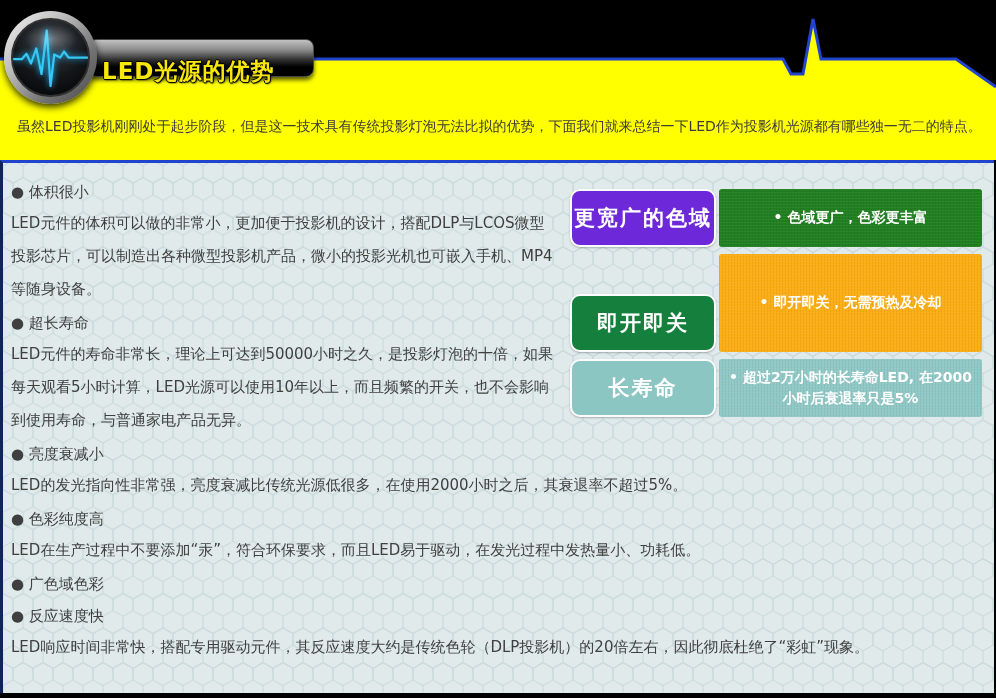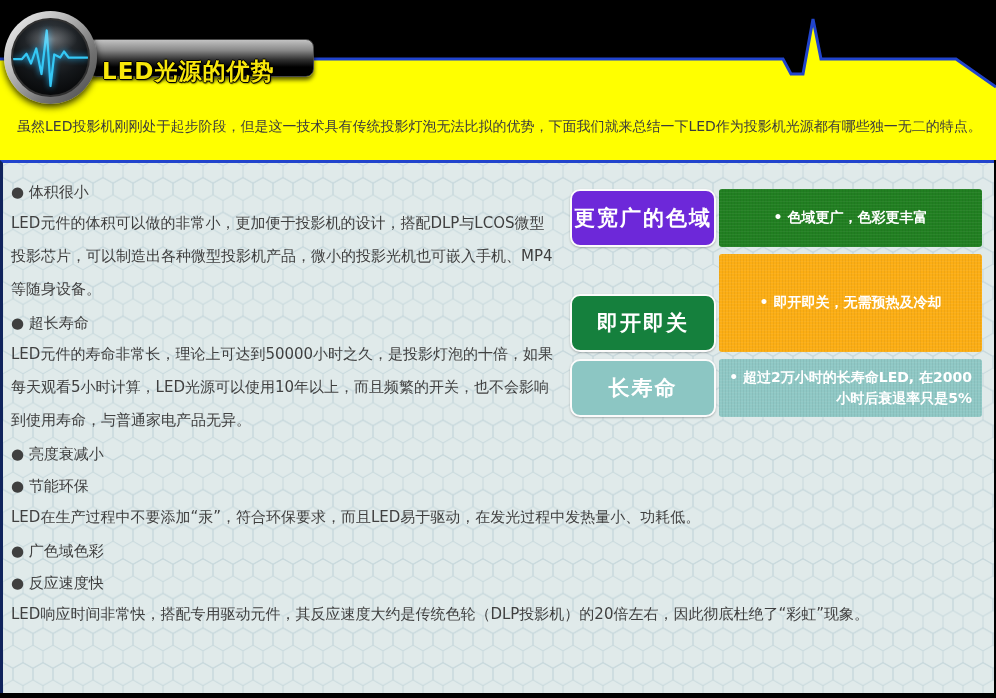--- a/index.html
+++ b/index.html
@@ -75,21 +75,21 @@
     color:#fff;font-size:14px;font-weight:bold;padding:4px 10px;
     background-image:
       repeating-linear-gradient(0deg,rgba(255,255,255,.05) 0 1px,rgba(0,0,0,0) 1px 3px),
       repeating-linear-gradient(90deg,rgba(0,0,0,.05) 0 1px,rgba(0,0,0,0) 1px 3px);
   }
   .row-green  .callout-label{background-color:#6d28d9;}
   .row-green  .callout-detail{background-color:#217f21;}
   .row-orange .callout-label{background-color:#15803d;margin-top:40px;}
   .row-orange .callout-detail{background-color:#fcae14;}
   .row-teal   .callout-label{background-color:#8cc6c3;}
-  .row-teal   .callout-detail{background-color:#8fc8c5;justify-content:flex-start;text-align:right;line-height:1.5;}
+  .row-teal   .callout-detail{background-color:#8fc8c5;justify-content:flex-start;text-align:center;line-height:1.5;}
 </style>
 </head>
 <body>
 
 <div class="page">
 
   <div class="header">
     <svg class="header-shape" viewBox="0 0 996 160" preserveAspectRatio="none">
       <rect x="0" y="0" width="996" height="160" fill="#000000"></rect>
       <path d="M0,59 L783,59 L791,74 L803,74 L813,19 L821,59 L956,59 L996,87 L996,160 L0,160 Z" fill="#ffff00"></path>
@@ -149,23 +149,24 @@
       <div class="feature">
         <div class="feature-heading">● 体积很小</div>
         <div class="feature-body">LED元件的体积可以做的非常小，更加便于投影机的设计，搭配DLP与LCOS微型投影芯片，可以制造出各种微型投影机产品，微小的投影光机也可嵌入手机、MP4等随身设备。</div>
       </div>
       <div class="feature">
         <div class="feature-heading">● 超长寿命</div>
         <div class="feature-body">LED元件的寿命非常长，理论上可达到50000小时之久，是投影灯泡的十倍，如果每天观看5小时计算，LED光源可以使用10年以上，而且频繁的开关，也不会影响到使用寿命，与普通家电产品无异。</div>
       </div>
       <div class="feature">
         <div class="feature-heading">● 亮度衰减小</div>
+        <div class="feature-body">LED的发光指向性非常强，亮度衰减比传统光源低很多，在使用2000小时之后，其衰退率不超过5%。</div>
       </div>
       <div class="feature">
-        <div class="feature-heading">● 节能环保</div>
+        <div class="feature-heading">● 色彩纯度高</div>
         <div class="feature-body">LED在生产过程中不要添加“汞”，符合环保要求，而且LED易于驱动，在发光过程中发热量小、功耗低。</div>
       </div>
       <div class="feature">
         <div class="feature-heading">● 广色域色彩</div>
       </div>
       <div class="feature">
         <div class="feature-heading">● 反应速度快</div>
         <div class="feature-body">LED响应时间非常快，搭配专用驱动元件，其反应速度大约是传统色轮（DLP投影机）的20倍左右，因此彻底杜绝了“彩虹”现象。</div>
       </div>
 

